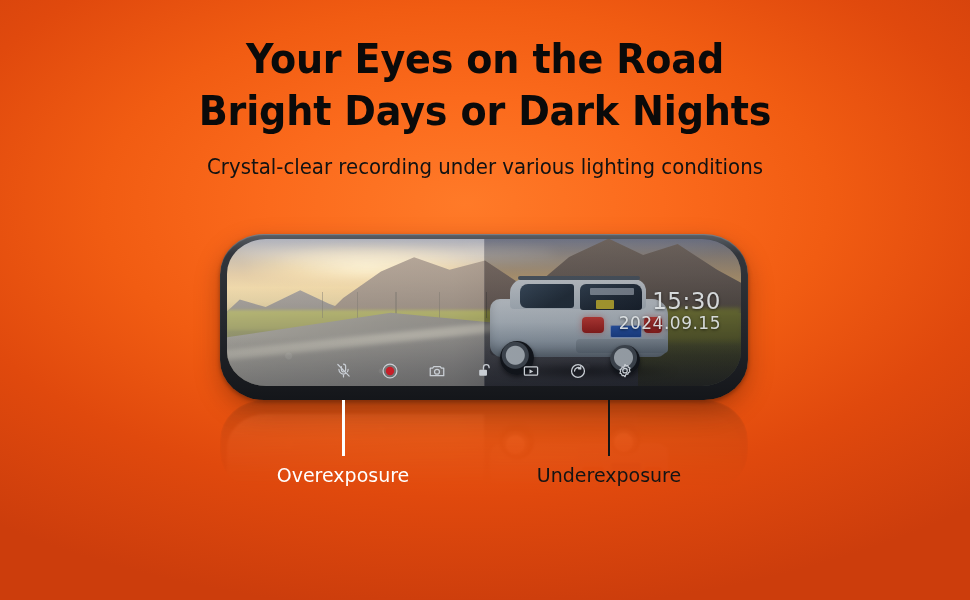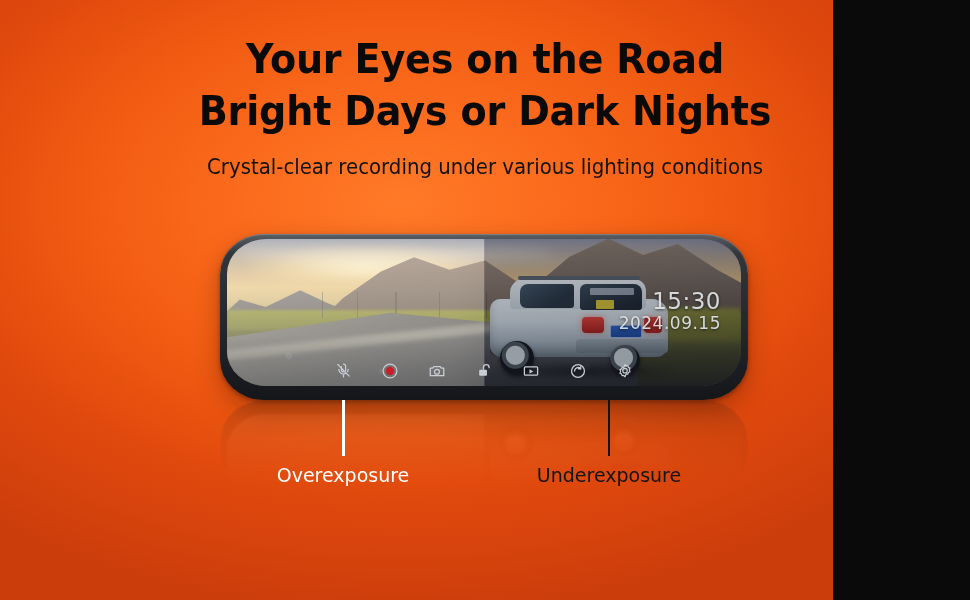--- a/index.html
+++ b/index.html
@@ -2,21 +2,21 @@
 <html><head>
 <meta charset="utf-8">
 <style>
   html, body {
     margin: 0;
     padding: 0;
     background: #0a0a0a;
   }
   #stage {
     position: relative;
-    width: 833px;
+    width: 970px;
     height: 600px;
     overflow: hidden;
     font-family: "DejaVu Sans", sans-serif;
     background:
       radial-gradient(ellipse 78% 68% at 48% 34%,
         #ff7a28 0%,
         #fb6a1c 26%,
         #f15c12 48%,
         #e0490d 72%,
         #cc3d0c 100%);

